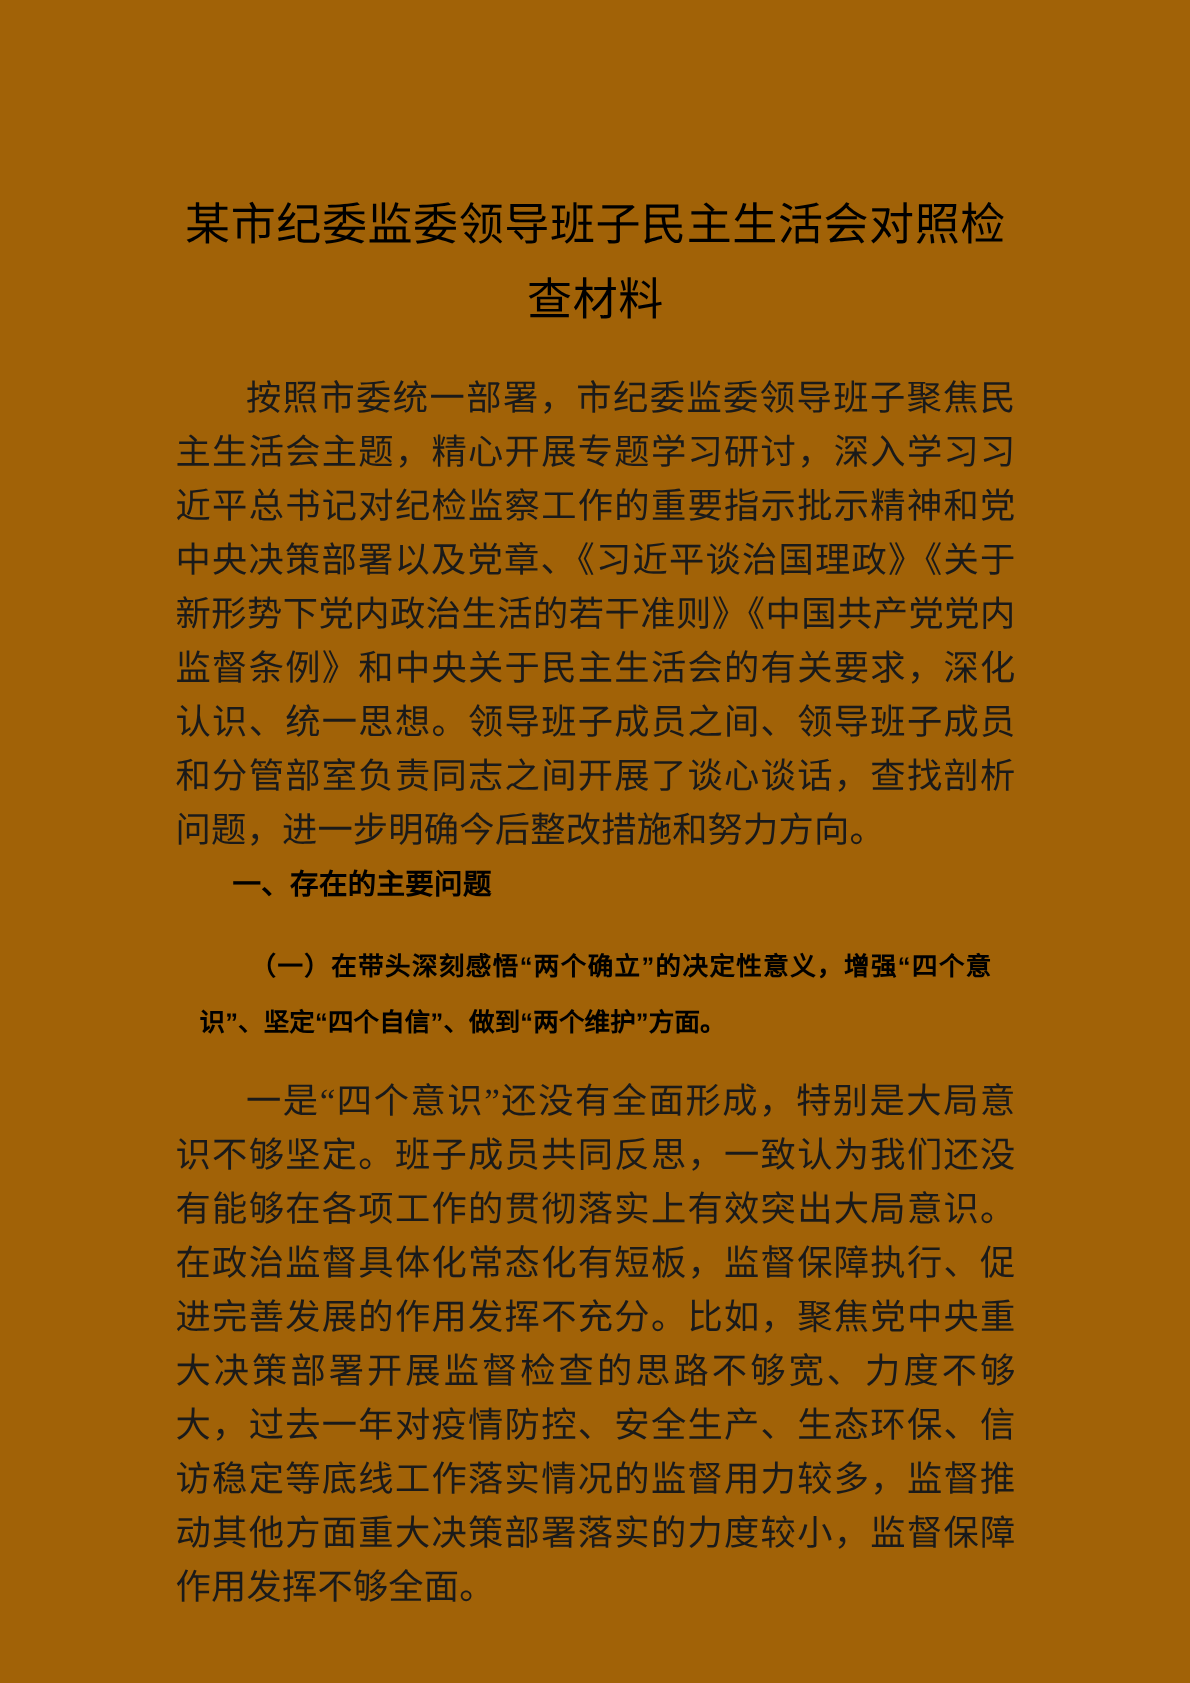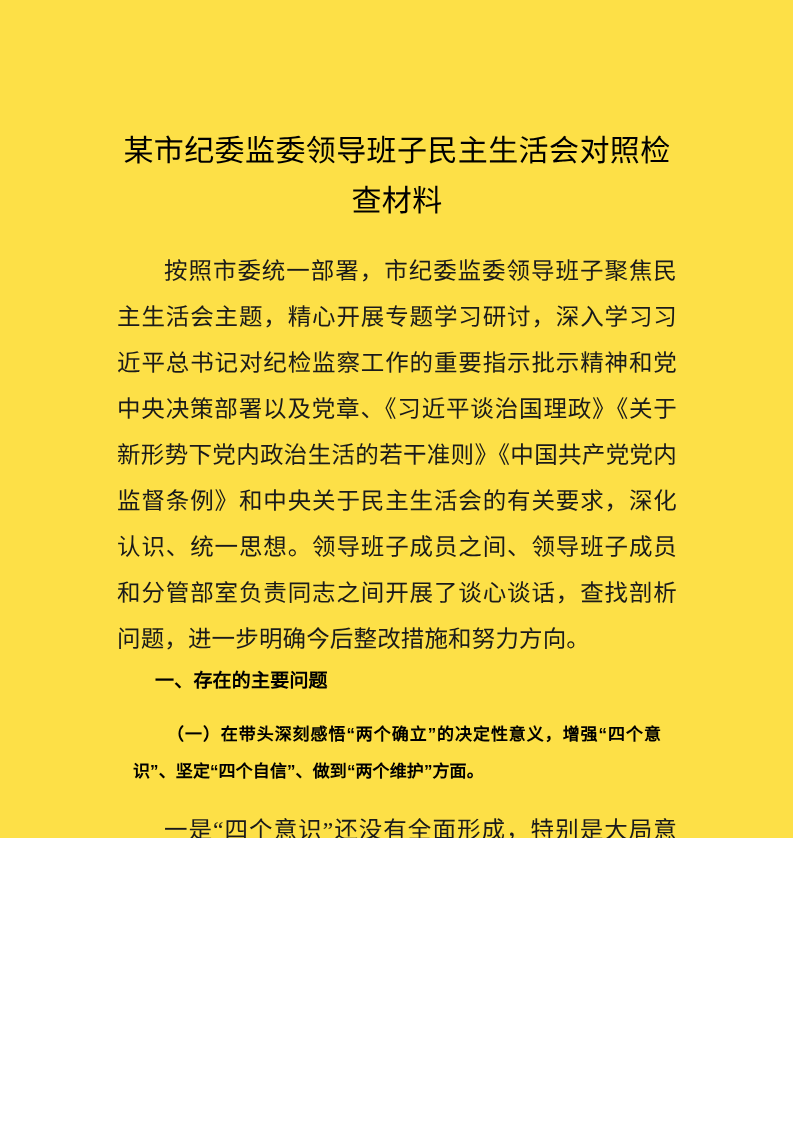--- a/index.html
+++ b/index.html
@@ -5,23 +5,23 @@
 <style>
   html, body {
     margin: 0;
     padding: 0;
     background: #ffffff;
   }
 
   .page {
     position: relative;
     width: 793px;
-    height: 838px;
+    height: 1122px;
     margin: 0 auto;
-    background: #fde047;
+    background: #a16207;
     box-sizing: border-box;
     overflow: hidden;
   }
 
   .content {
     position: absolute;
     left: 117px;
     top: 0;
     width: 560px;
   }
@@ -37,21 +37,21 @@
     letter-spacing: 0.4px;
     margin: 0;
     padding-top: 126px;
     white-space: normal;
   }
 
   
   .para {
     font-family: "Liberation Serif", "DejaVu Serif", serif;
     font-size: 23.5px;
-    line-height: 46px;
+    line-height: 36px;
     color: #1a1a1a;
     text-align: justify;
     text-justify: inter-character;
     text-indent: 2em;
     margin: 0;
     letter-spacing: 0.15px;
     font-style: normal;
     -webkit-font-smoothing: antialiased;
   }
 

